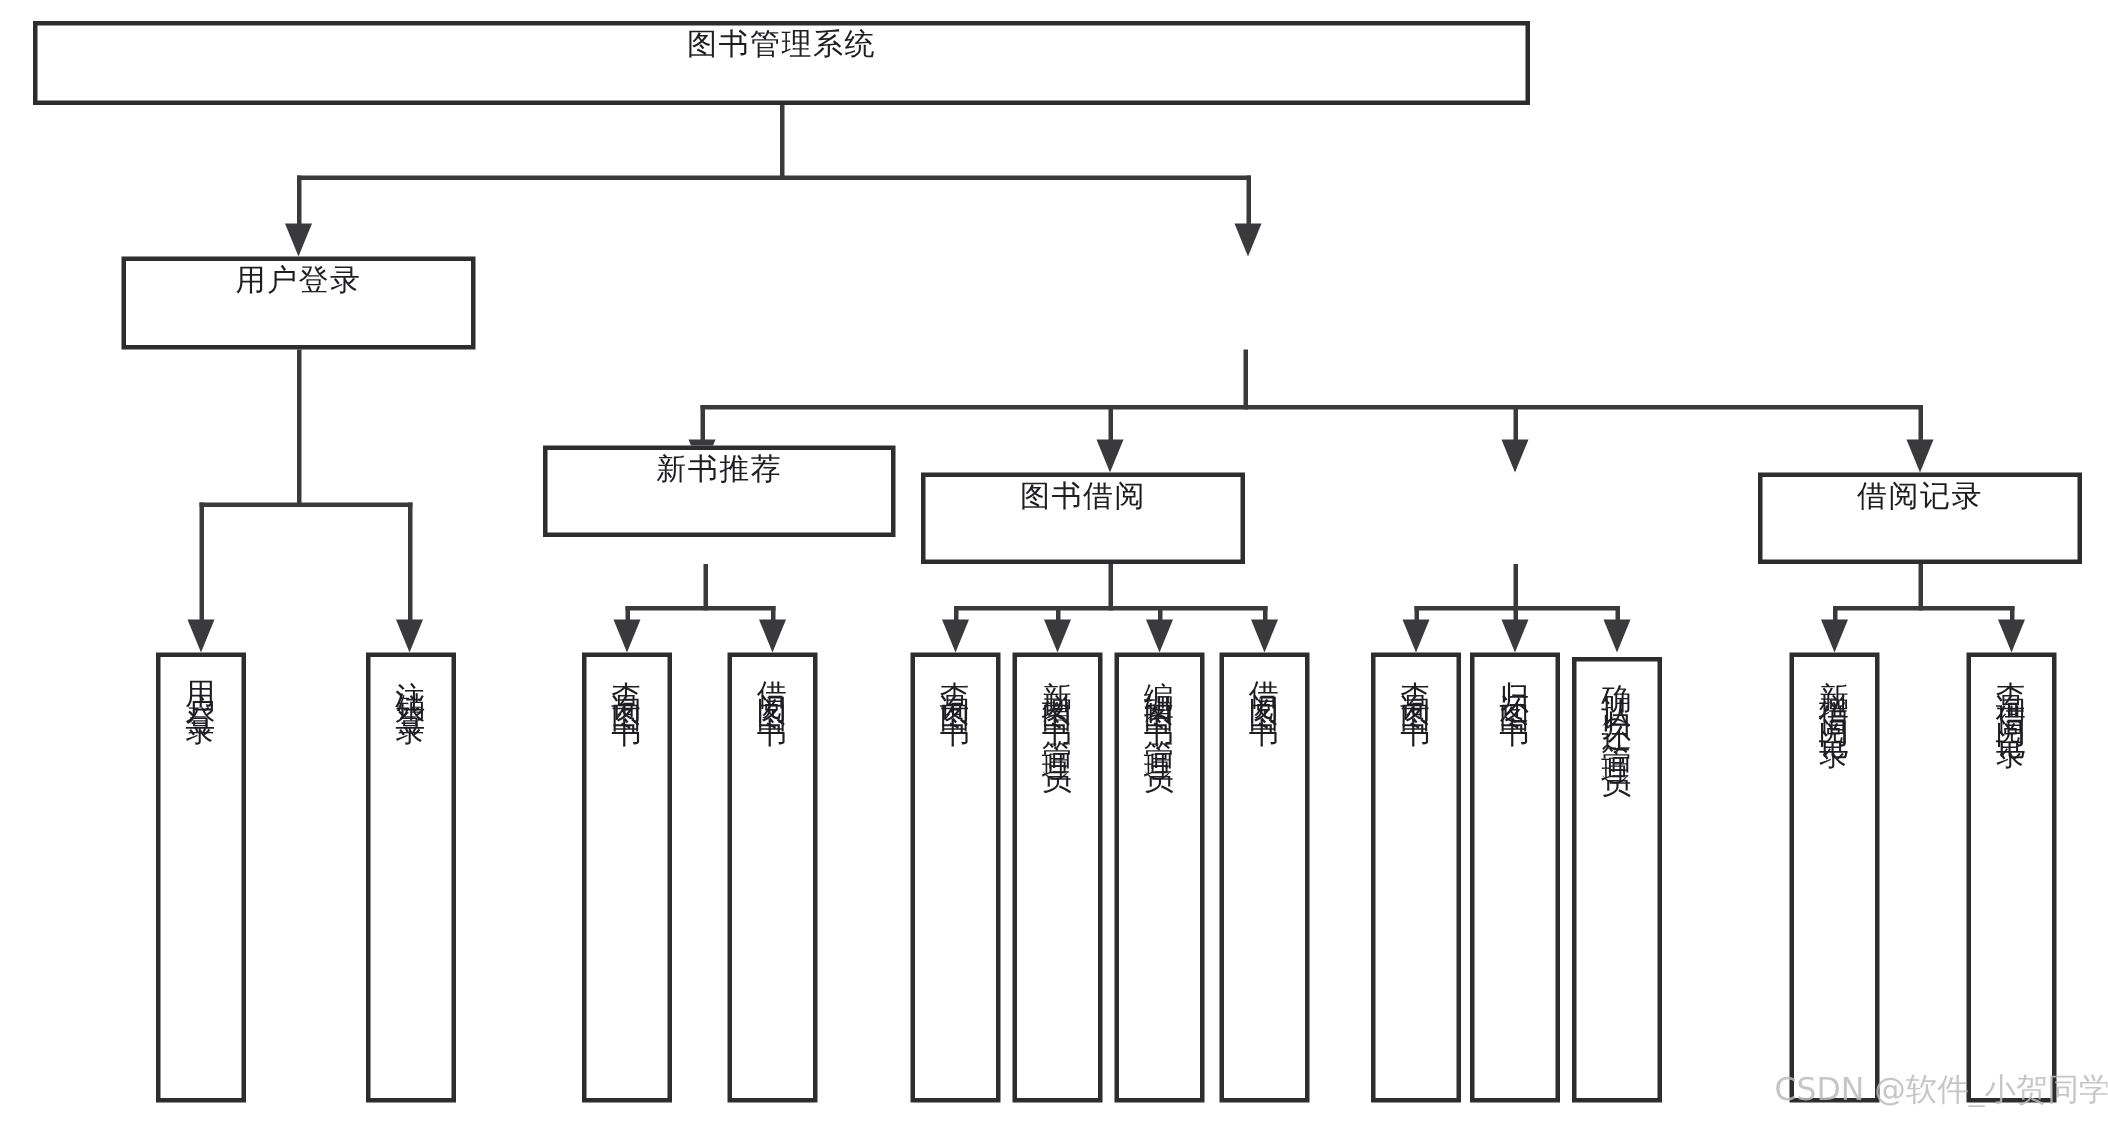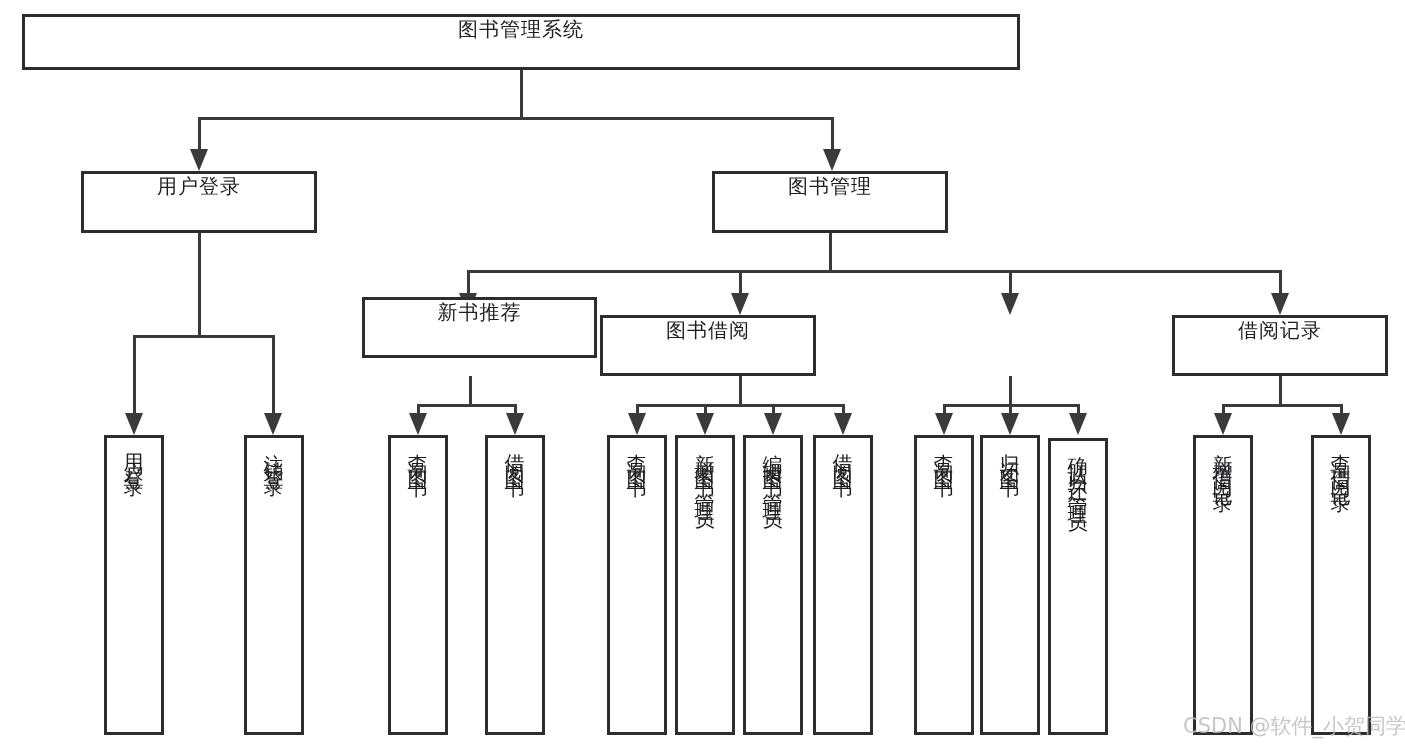--- a/index.html
+++ b/index.html
@@ -45,23 +45,20 @@
   <div class="vl" style="left:519.5px;top:70px;height:49px"></div>
   <div class="hl" style="left:197.5px;top:117px;width:636px"></div>
   <div class="vl" style="left:197.5px;top:117px;height:34px"></div>
   <div class="ar" style="left:190px;top:149px"></div>
   <div class="vl" style="left:830.5px;top:117px;height:34px"></div>
   <div class="ar" style="left:823px;top:149px"></div>
 
   <div class="node" style="left:81px;top:171px;width:236px;height:62px">
     <span class="lbl">用户登录</span>
   </div>
-  <div class="node" style="left:712px;top:171px;width:236px;height:62px">
-    <span class="lbl">图书管理</span>
-  </div>
 
   <div class="vl" style="left:197.5px;top:233px;height:105px"></div>
   <div class="hl" style="left:132.5px;top:335px;width:142px"></div>
   <div class="vl" style="left:132.5px;top:335px;height:80px"></div>
   <div class="ar" style="left:125px;top:413px"></div>
   <div class="vl" style="left:271.5px;top:335px;height:80px"></div>
   <div class="ar" style="left:264px;top:413px"></div>
 
   <div class="vl" style="left:828.5px;top:233px;height:40px"></div>
   <div class="hl" style="left:466.5px;top:270px;width:815px"></div>
@@ -70,21 +67,21 @@
   <div class="vl" style="left:738.5px;top:270px;height:25px"></div>
   <div class="ar" style="left:731px;top:293px"></div>
   <div class="vl" style="left:1008.5px;top:270px;height:25px"></div>
   <div class="ar" style="left:1001px;top:293px"></div>
   <div class="vl" style="left:1278.5px;top:270px;height:25px"></div>
   <div class="ar" style="left:1271px;top:293px"></div>
 
   <div class="node" style="left:362px;top:297px;width:235px;height:61px">
     <span class="lbl">新书推荐</span>
   </div>
-  <div class="node" style="left:600px;top:315px;width:216px;height:61px">
+  <div class="node" style="left:614px;top:315px;width:216px;height:61px">
     <span class="lbl">图书借阅</span>
   </div>
   <div class="node" style="left:1172px;top:315px;width:216px;height:61px">
     <span class="lbl">借阅记录</span>
   </div>
 
   <div class="vl" style="left:468.5px;top:376px;height:31px"></div>
   <div class="hl" style="left:416.5px;top:404px;width:100px"></div>
   <div class="vl" style="left:416.5px;top:404px;height:11px"></div>
   <div class="ar" style="left:409px;top:413px"></div>

